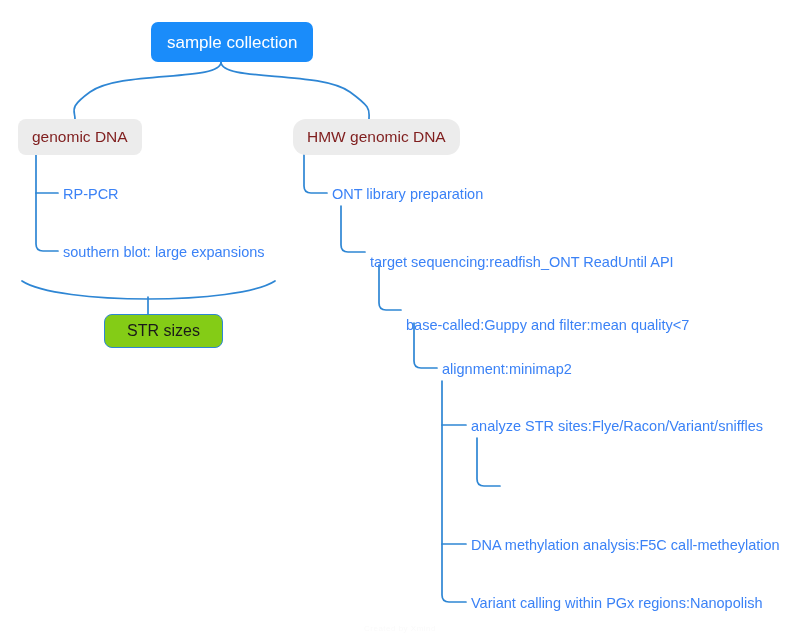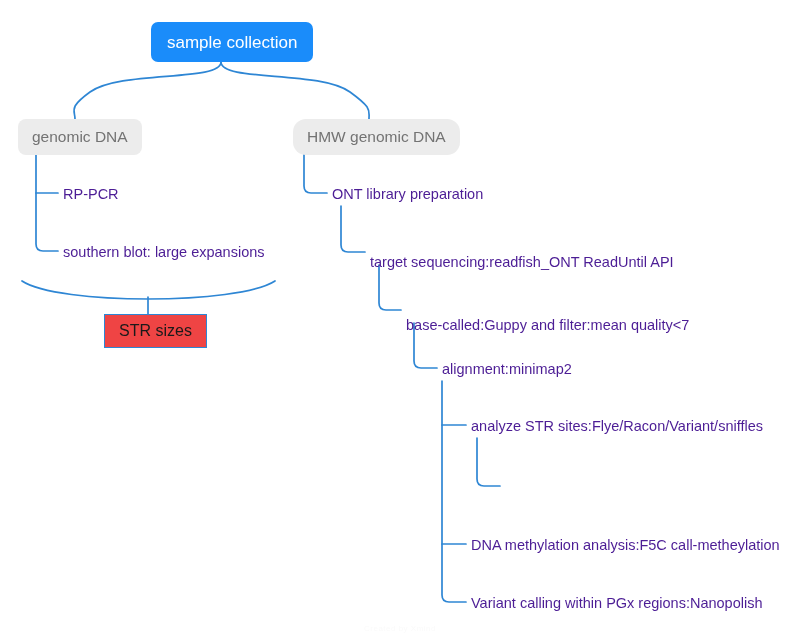--- a/index.html
+++ b/index.html
@@ -40,39 +40,39 @@
     background: #1a8cfa;
     color: #ffffff;
     border-radius: 7px;
     font-size: 17px;
     padding: 0 16px;
     height: 40px;
   }
   
   .node-gray {
     background: #ececec;
-    color: #737373;
+    color: #7f1d1d;
     border-radius: 8px;
     font-size: 15.5px;
     padding: 0 14px;
     height: 36px;
   }
   
   .node-outline {
-    background: #ef4444;
+    background: #84cc16;
     color: #1a1a1a;
     border: 1.6px solid #2e86d4;
-    border-radius: 0;
+    border-radius: 8px;
     font-size: 16px;
-    padding: 0 14px;
+    padding: 0 22px;
     height: 34px;
   }
   
   .node-plain {
-    color: #4c1d95;
+    color: #3b82f6;
     font-size: 14.5px;
     background: transparent;
     height: 20px;
   }
   .watermark {
     position: absolute;
     left: 0;
     top: 624px;
     width: 800px;
     text-align: center;

